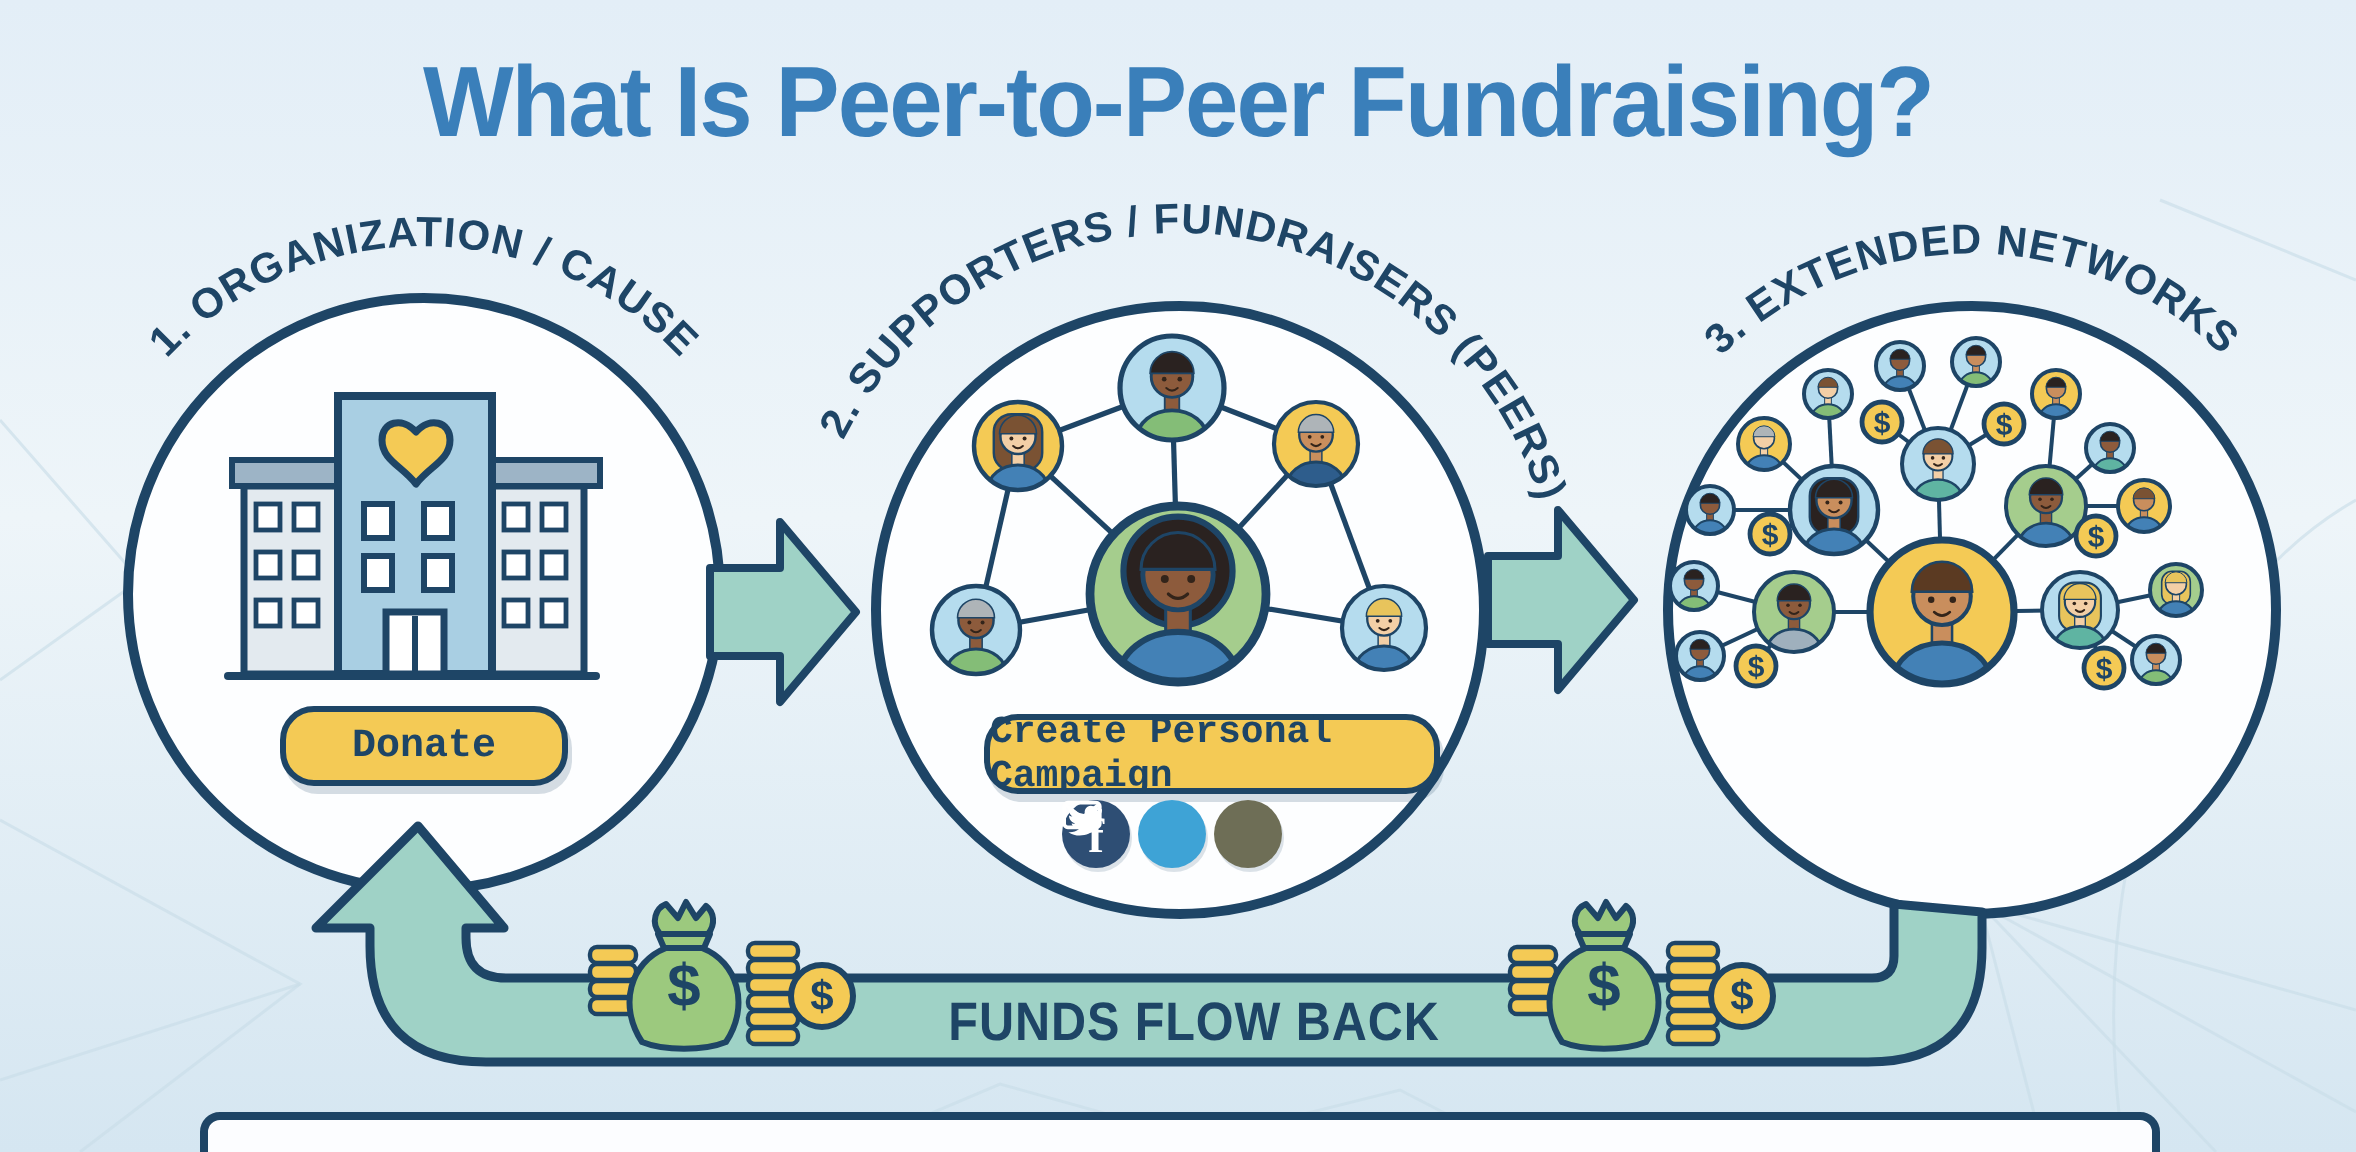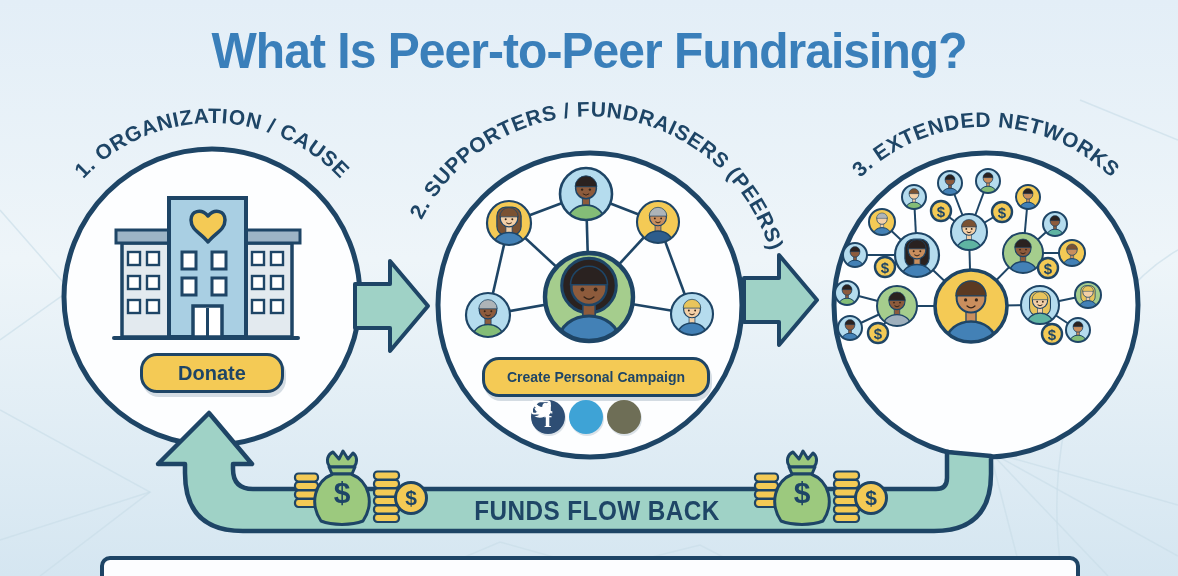--- a/index.html
+++ b/index.html
@@ -18,23 +18,23 @@
   .wing{fill:var(--wingGrey);stroke:var(--navy);stroke-width:3.5;}
   .ledge{fill:var(--ledgeSlate);stroke:var(--navy);stroke-width:3;}
   .win{fill:#ffffff;stroke:var(--navy);stroke-width:3;}
   .win-sm{fill:#ffffff;stroke:var(--navy);stroke-width:2.4;}
   .door{fill:#ffffff;stroke:var(--navy);stroke-width:3.5;}
   .heart{fill:var(--yellow);stroke:var(--navy);stroke-width:3.5;stroke-linejoin:round;}
   .baseline{stroke:var(--navy);stroke-width:4;stroke-linecap:round;}
   .pill{position:absolute;display:flex;align-items:center;justify-content:center;
         background:var(--yellow);border:3px solid var(--navy);color:var(--navy);
         font-weight:bold;box-shadow:2px 4px 0 rgba(30,69,102,.18);cursor:pointer;
-        font-family:Liberation Sans, sans-serif;}
+        font-family:Liberation Mono, monospace;}
   .btn-donate{left:140px;top:353px;width:138px;height:34px;font-size:20px;border-radius:17px;}
-  .btn-cpc{left:482px;top:357px;width:222px;height:34px;font-size:14px;border-radius:17px;}
+  .btn-cpc{left:492px;top:357px;width:222px;height:34px;font-size:19px;border-radius:17px;}
   .btn-gtf{left:874px;top:356px;width:196px;height:32px;font-size:18px;border-radius:9px;}
   .social-row{position:absolute;left:531px;top:400px;display:flex;gap:4px;}
   .social{width:34px;height:34px;border-radius:50%;display:flex;align-items:center;
           justify-content:center;box-shadow:1px 2px 0 rgba(30,69,102,.15);cursor:pointer;}
   .fb-f{color:#fff;font-family:"Liberation Serif",serif;font-weight:bold;font-size:24px;
         line-height:1;margin-top:3px;}
   .funds-label{position:absolute;left:447px;top:496px;width:300px;text-align:center;
         font-weight:bold;font-size:27px;color:var(--navy);transform:scaleX(.9);
         letter-spacing:.5px;}
   .bottom-panel{position:absolute;left:100px;top:556px;width:972px;height:40px;

